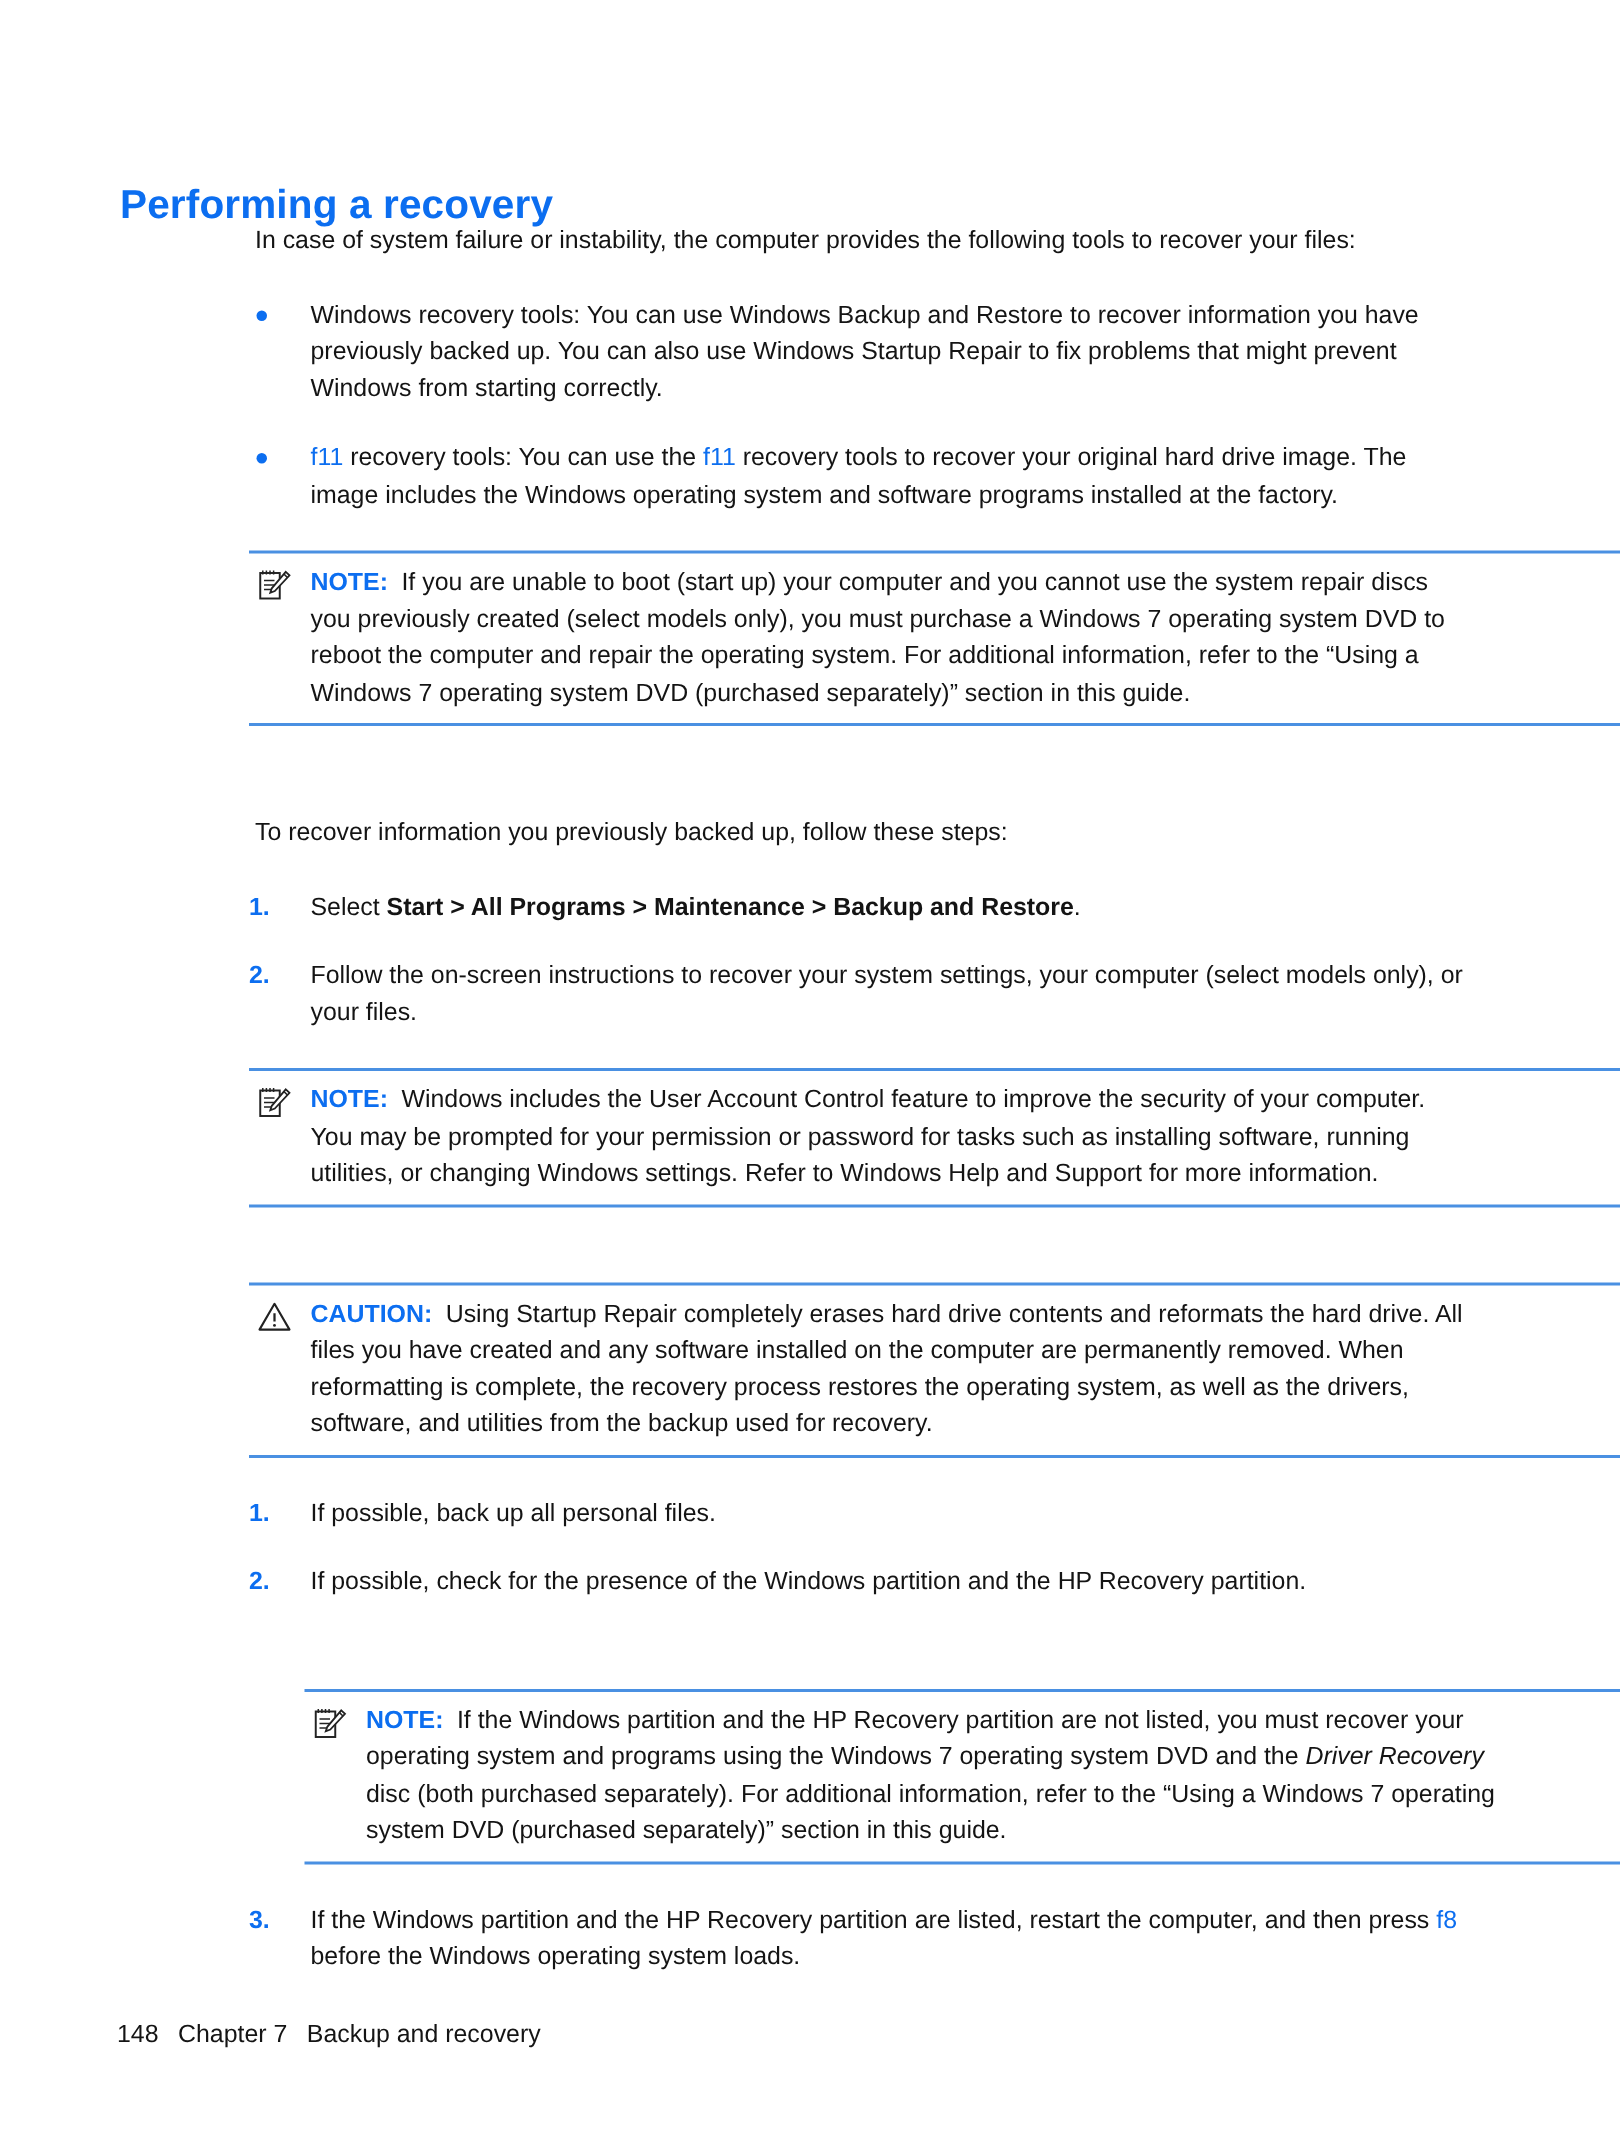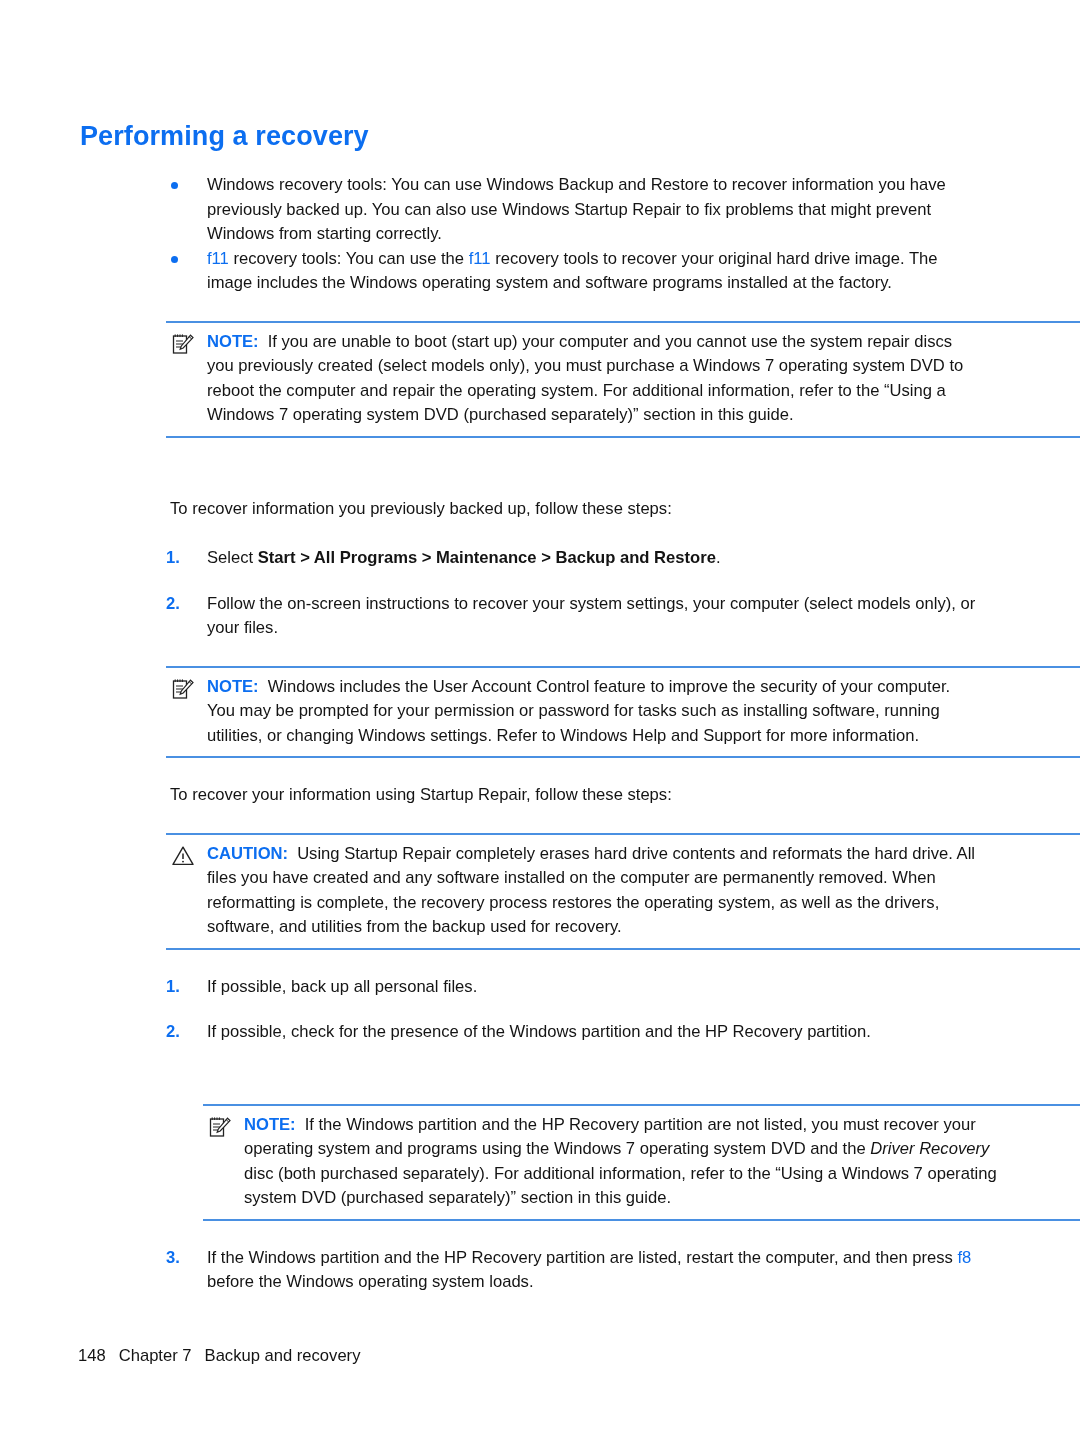--- a/index.html
+++ b/index.html
@@ -66,20 +66,21 @@
     list-style: none;
     margin: 0;
     padding: 0;
   }
   ul.bullets > li {
     position: relative;
     padding: 0 100px 0 207px;
     font-size: 16.6px;
     line-height: 24.5px;
     color: #141414;
+    margin-bottom: 22px;
   }
   ul.bullets > li:last-child { margin-bottom: 0; }
   ul.bullets > li .bullet-dot {
     position: absolute;
     left: 171px;
     top: 9px;
     width: 7px;
     height: 7px;
     border-radius: 50%;
     background: #0c6ef0;
@@ -172,20 +173,21 @@
 </style>
 </head>
 <body>
 
 <div class="page">
 
   <h1 class="h1">Performing a recovery</h1>
 
   <div class="content">
 
+    <p class="para">In case of system failure or instability, the computer provides the following tools to recover your files:</p>
 
     <div class="gap-md"></div>
 
     <ul class="bullets">
       <li>
         <span class="bullet-dot"></span>
         <span>Windows recovery tools: You can use Windows Backup and Restore to recover information you have previously backed up. You can also use Windows Startup Repair to fix problems that might prevent Windows from starting correctly.</span>
       </li>
       <li>
         <span class="bullet-dot"></span>
@@ -248,21 +250,20 @@
           <line x1="11.4" y1="2.4" x2="11.4" y2="5" stroke="#222222" stroke-width="1"></line>
           <polygon points="19.5,3.2 22,5.6 12.2,16 9.2,17.2 10.2,14.2" fill="#ffffff" stroke="#222222" stroke-width="1.2"></polygon>
           <line x1="18.2" y1="4.6" x2="20.6" y2="7" stroke="#222222" stroke-width="1"></line>
         </svg>
       </span>
       <span class="admon-label">NOTE:</span><span>Windows includes the User Account Control feature to improve the security of your computer. You may be prompted for your permission or password for tasks such as installing software, running utilities, or changing Windows settings. Refer to Windows Help and Support for more information.</span>
     </div>
 
     <div class="gap-md"></div>
 
-    <p class="para">To recover your information using Startup Repair, follow these steps:</p>
 
     <div class="gap-md"></div>
 
     <div class="admon">
       <span class="admon-icon">
         <svg viewBox="0 0 24 24" width="24" height="24" aria-hidden="true">
           <polygon points="12,3.2 22,20.4 2,20.4" fill="#ffffff" stroke="#222222" stroke-width="1.4" stroke-linejoin="round"></polygon>
           <line x1="12" y1="9.5" x2="12" y2="15" stroke="#222222" stroke-width="1.5"></line>
           <circle cx="12" cy="17.6" r="0.95" fill="#222222"></circle>
         </svg>

